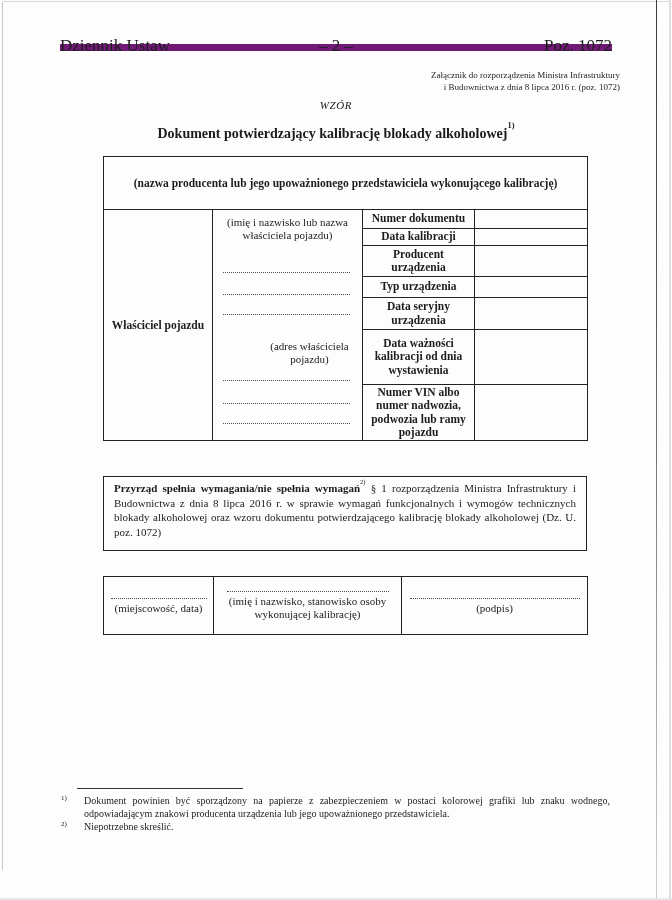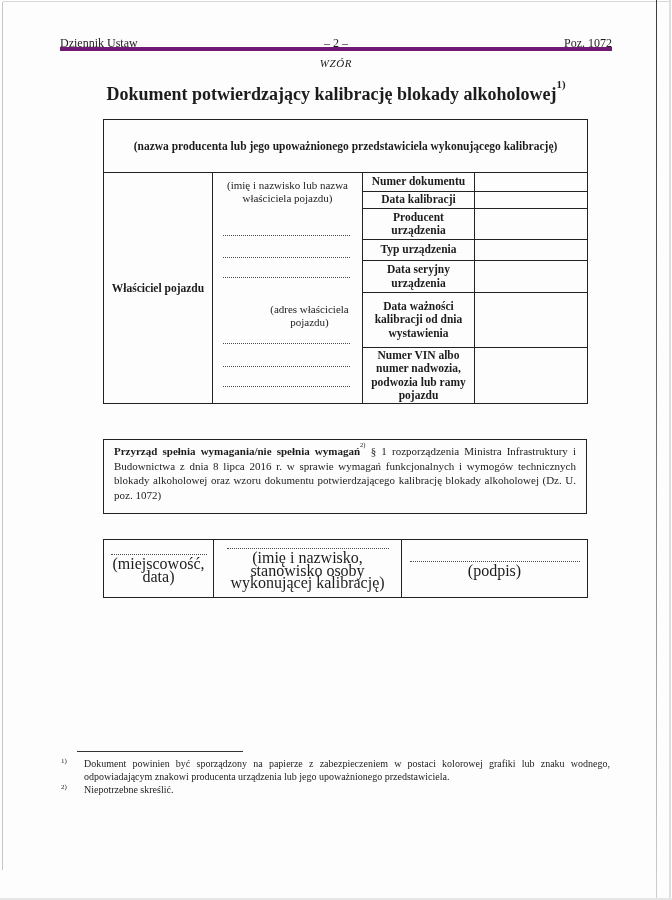--- a/index.html
+++ b/index.html
@@ -11,30 +11,30 @@
   .edge { position:absolute; pointer-events:none; }
   .edge-top { top:1px; left:3px; right:3px; height:1px; background:#d8d8d8; }
   .edge-left { left:2px; top:2px; bottom:30px; width:1px; background:#c6c6c6; }
   .edge-right-dark { left:656px; top:0; height:100%; width:1px;
       background:linear-gradient(to bottom,#3c3c3c 0%,#585858 35%,#9a9a9a 70%,#cfcfcf 100%); }
   .edge-right-light { right:1px; top:0; height:100%; width:2px; background:#dedede; }
   .edge-bottom { bottom:0; left:0; right:0; height:2px; background:#e6e6e6; }
 
   
   .running-head { position:relative; margin:36px 60px 0 60px; height:15px;
-      font-size:12px; border-bottom:4px solid #701a75; }
+      font-size:17px; border-bottom:7px solid #701a75; }
   .rh-left  { position:absolute; left:0;  top:0; }
   .rh-center{ position:absolute; left:0; right:0; top:0; text-align:center; }
   .rh-right { position:absolute; right:0; top:0; }
 
   .annex-note { margin:19px 52px 0 0; text-align:right; font-size:9px; line-height:11.5px; color:#262626; }
 
   .wzor { margin-top:6px; text-align:center; font-style:italic; font-size:11px; letter-spacing:0.6px; }
 
-  .doc-title { margin-top:15px; text-align:center; font-weight:bold; font-size:18px; }
+  .doc-title { margin-top:15px; text-align:center; font-weight:bold; font-size:14px; }
 
   sup.fnref { font-size:0.6em; position:relative; top:-0.5em; line-height:0; }
 
   
   table.cal { margin:14px 0 0 103px; width:484px; border-collapse:collapse; table-layout:fixed;
       font-size:11.5px; }
   table.cal td { border:1px solid #222; text-align:center; vertical-align:middle; padding:0 2px; }
   td.producer { height:53px; vertical-align:top; font-weight:bold; padding-top:4px; font-size:11.5px; }
   td.owner { vertical-align:top; font-weight:bold; padding-top:6px; line-height:13px; }
   td.owner-info { vertical-align:top; position:relative; padding:0; font-size:11px; font-weight:normal; }
@@ -47,21 +47,21 @@
   td.flabel { font-weight:bold; line-height:13.5px; padding:1px 4px; }
   .h1{height:19px;} .h2{height:17px;} .h3{height:31px;} .h4{height:21px;}
   .h5{height:32px;} .h6{height:55px;} .h7{height:56px;}
 
   
   .statement-box { margin:35px 0 0 103px; width:484px; border:1.5px solid #222;
       padding:4px 10px 11px 10px; font-size:11px; line-height:14.6px; text-align:justify; }
 
   
   table.sig { margin:25px 0 0 103px; width:484px; border-collapse:collapse; table-layout:fixed;
-      font-size:16px; }
+      font-size:11px; }
   table.sig td { border:1px solid #222; height:58px; text-align:center; vertical-align:middle;
       padding:2px 6px; line-height:12.5px; }
   .sig-dot { margin:0 auto 3px auto; }
   .sig-dot-place { width:96px; } .sig-dot-name { width:162px; } .sig-dot-sign { width:170px; }
 
   
   .footnotes { margin:153px 62px 0 60px; font-size:10px; line-height:13px; }
   .footnote-rule { border:0; border-top:1px solid #333; width:166px; margin:0 0 5px 17px; }
   .footnote { position:relative; padding-left:24px; text-align:justify; }
   .fn-ref { position:absolute; left:1px; top:-2px; font-size:7px; }
@@ -76,20 +76,24 @@
   <div class="edge edge-right-dark"></div>
   <div class="edge edge-right-light"></div>
   <div class="edge edge-bottom"></div>
 
   <div class="running-head">
     <span class="rh-left">Dziennik Ustaw</span>
     <span class="rh-center">– 2 –</span>
     <span class="rh-right">Poz. 1072</span>
   </div>
 
+  <div class="annex-note">
+    <div>Załącznik do rozporządzenia Ministra Infrastruktury</div>
+    <div>i Budownictwa z dnia 8 lipca 2016 r. (poz. 1072)</div>
+  </div>
 
   <div class="wzor">WZÓR</div>
 
   <div class="doc-title"><span>Dokument potwierdzający kalibrację blokady alkoholowej</span><sup class="fnref">1)</sup></div>
 
   <table class="cal">
     <colgroup>
         <col style="width:109px">
         <col style="width:150px">
         <col style="width:112px">

